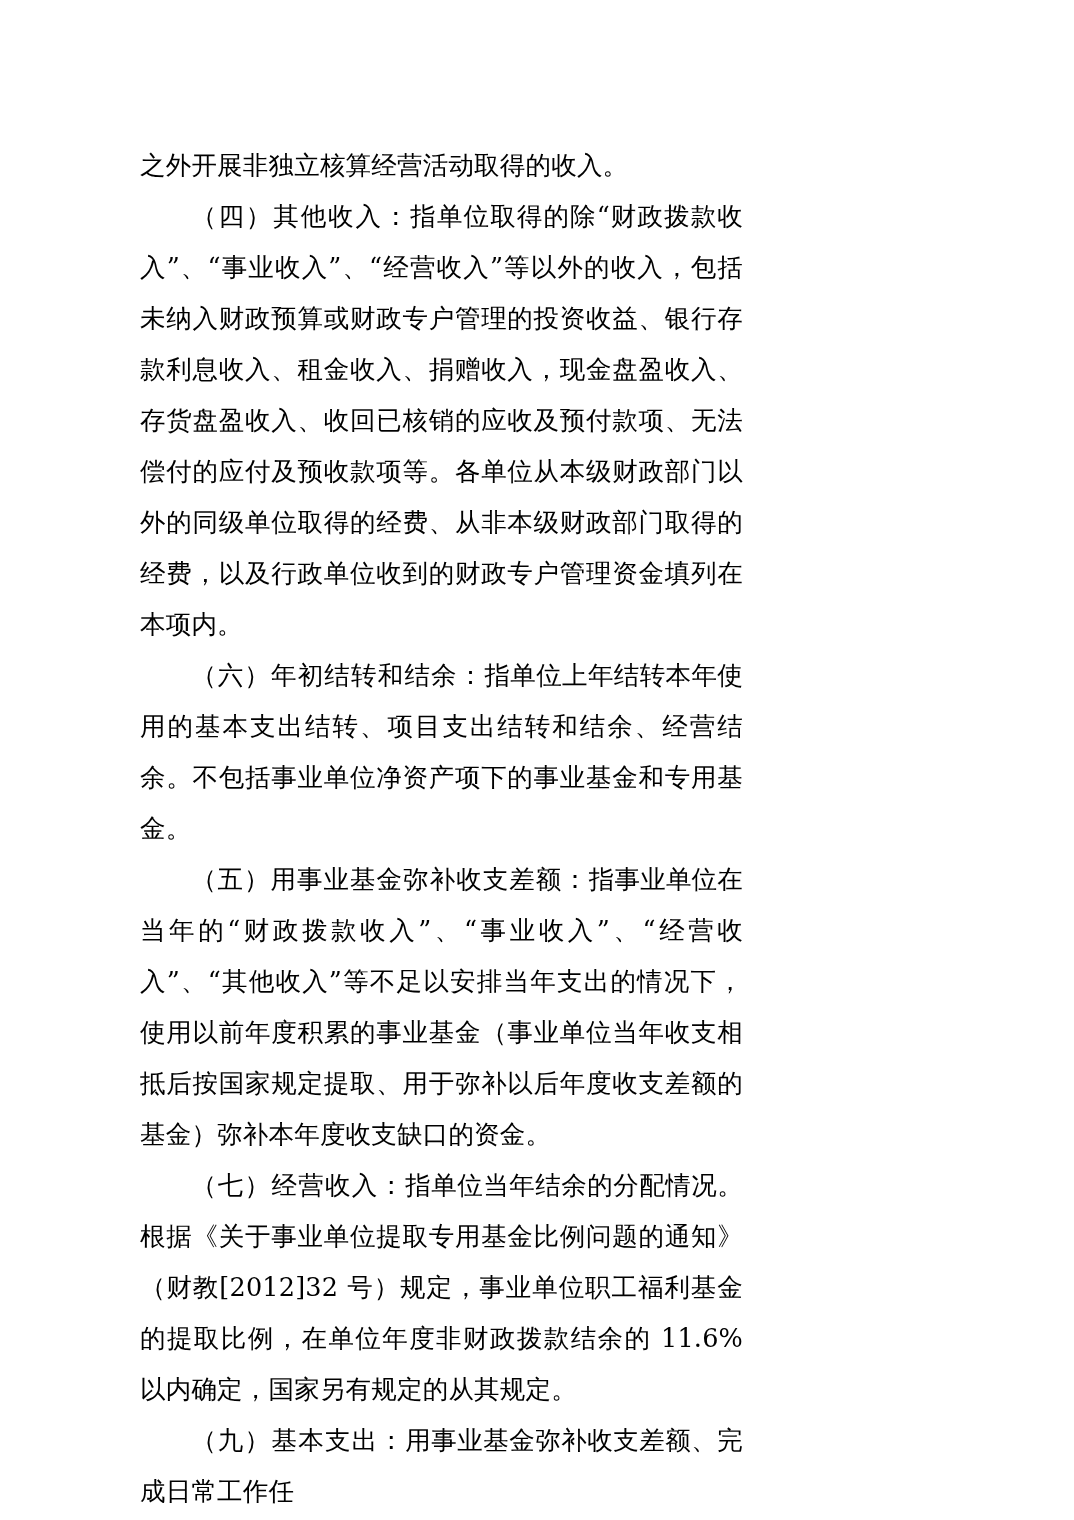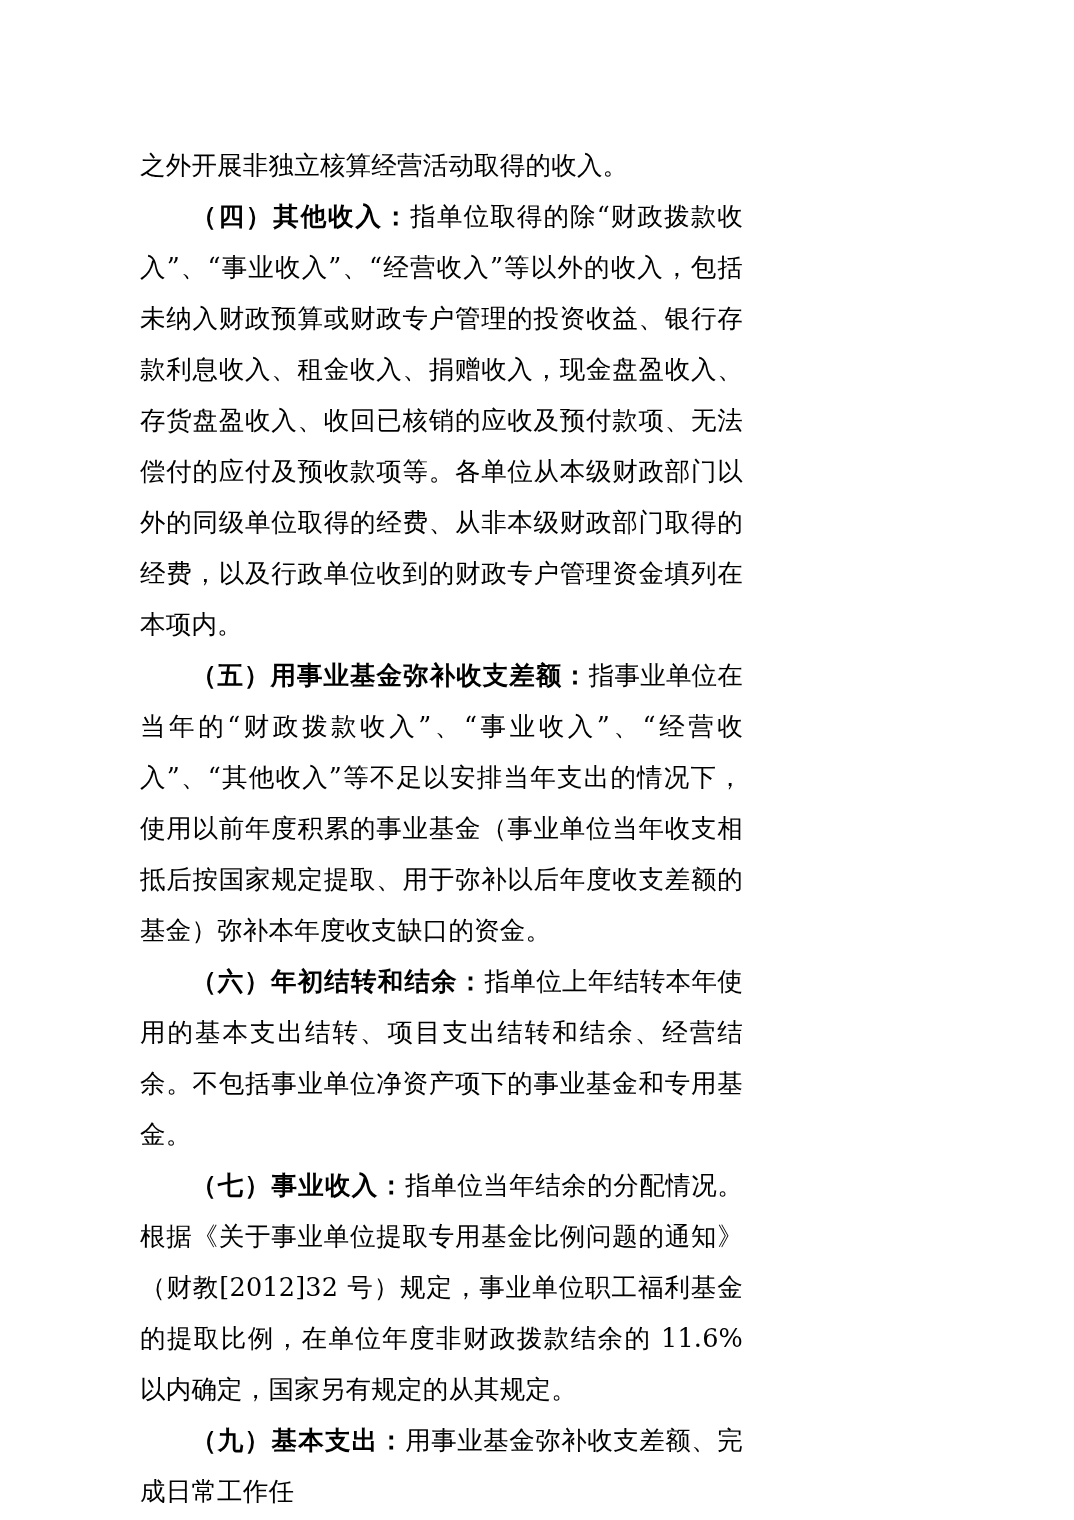--- a/index.html
+++ b/index.html
@@ -25,48 +25,48 @@
     letter-spacing: 0.2px;
   }
   p {
     margin: 0;
   }
   p.indent {
     text-indent: 2em;
   }
   .heading-run {
     font-family: "DejaVu Serif", "Liberation Serif", serif;
-    font-weight: bold;
+    font-weight: normal;
     letter-spacing: 1px;
   }
 </style>
 </head>
 <body>
 
 <div class="page">
   <div class="body-text">
 
     <p class="">
       <span class="text-run">之外开展非独立核算经营活动取得的收入。</span>
     </p>
 
     <p class="indent">
       <span class="heading-run">（四）其他收入：</span><span class="text-run">指单位取得的除“财政拨款收入”、“事业收入”、“经营收入”等以外的收入，包括未纳入财政预算或财政专户管理的投资收益、银行存款利息收入、租金收入、捐赠收入，现金盘盈收入、存货盘盈收入、收回已核销的应收及预付款项、无法偿付的应付及预收款项等。各单位从本级财政部门以外的同级单位取得的经费、从非本级财政部门取得的经费，以及行政单位收到的财政专户管理资金填列在本项内。</span>
     </p>
 
     <p class="indent">
+      <span class="heading-run">（六）年初结转和结余：</span><span class="text-run">指单位上年结转本年使用的基本支出结转、项目支出结转和结余、经营结余。不包括事业单位净资产项下的事业基金和专用基金。</span>
+    </p>
+
+    <p class="indent">
       <span class="heading-run">（五）用事业基金弥补收支差额：</span><span class="text-run">指事业单位在当年的“财政拨款收入”、“事业收入”、“经营收入”、“其他收入”等不足以安排当年支出的情况下，使用以前年度积累的事业基金（事业单位当年收支相抵后按国家规定提取、用于弥补以后年度收支差额的基金）弥补本年度收支缺口的资金。</span>
     </p>
 
     <p class="indent">
-      <span class="heading-run">（六）年初结转和结余：</span><span class="text-run">指单位上年结转本年使用的基本支出结转、项目支出结转和结余、经营结余。不包括事业单位净资产项下的事业基金和专用基金。</span>
-    </p>
-
-    <p class="indent">
-      <span class="heading-run">（七）事业收入：</span><span class="text-run">指单位当年结余的分配情况。根据《关于事业单位提取专用基金比例问题的通知》（财教[2012]32 号）规定，事业单位职工福利基金的提取比例，在单位年度非财政拨款结余的 11.6%以内确定，国家另有规定的从其规定。</span>
+      <span class="heading-run">（七）经营收入：</span><span class="text-run">指单位当年结余的分配情况。根据《关于事业单位提取专用基金比例问题的通知》（财教[2012]32 号）规定，事业单位职工福利基金的提取比例，在单位年度非财政拨款结余的 11.6%以内确定，国家另有规定的从其规定。</span>
     </p>
 
 
     <p class="indent">
       <span class="heading-run">（九）基本支出：</span><span class="text-run">用事业基金弥补收支差额、完成日常工作任</span>
     </p>
 
   </div>
 </div>
 

